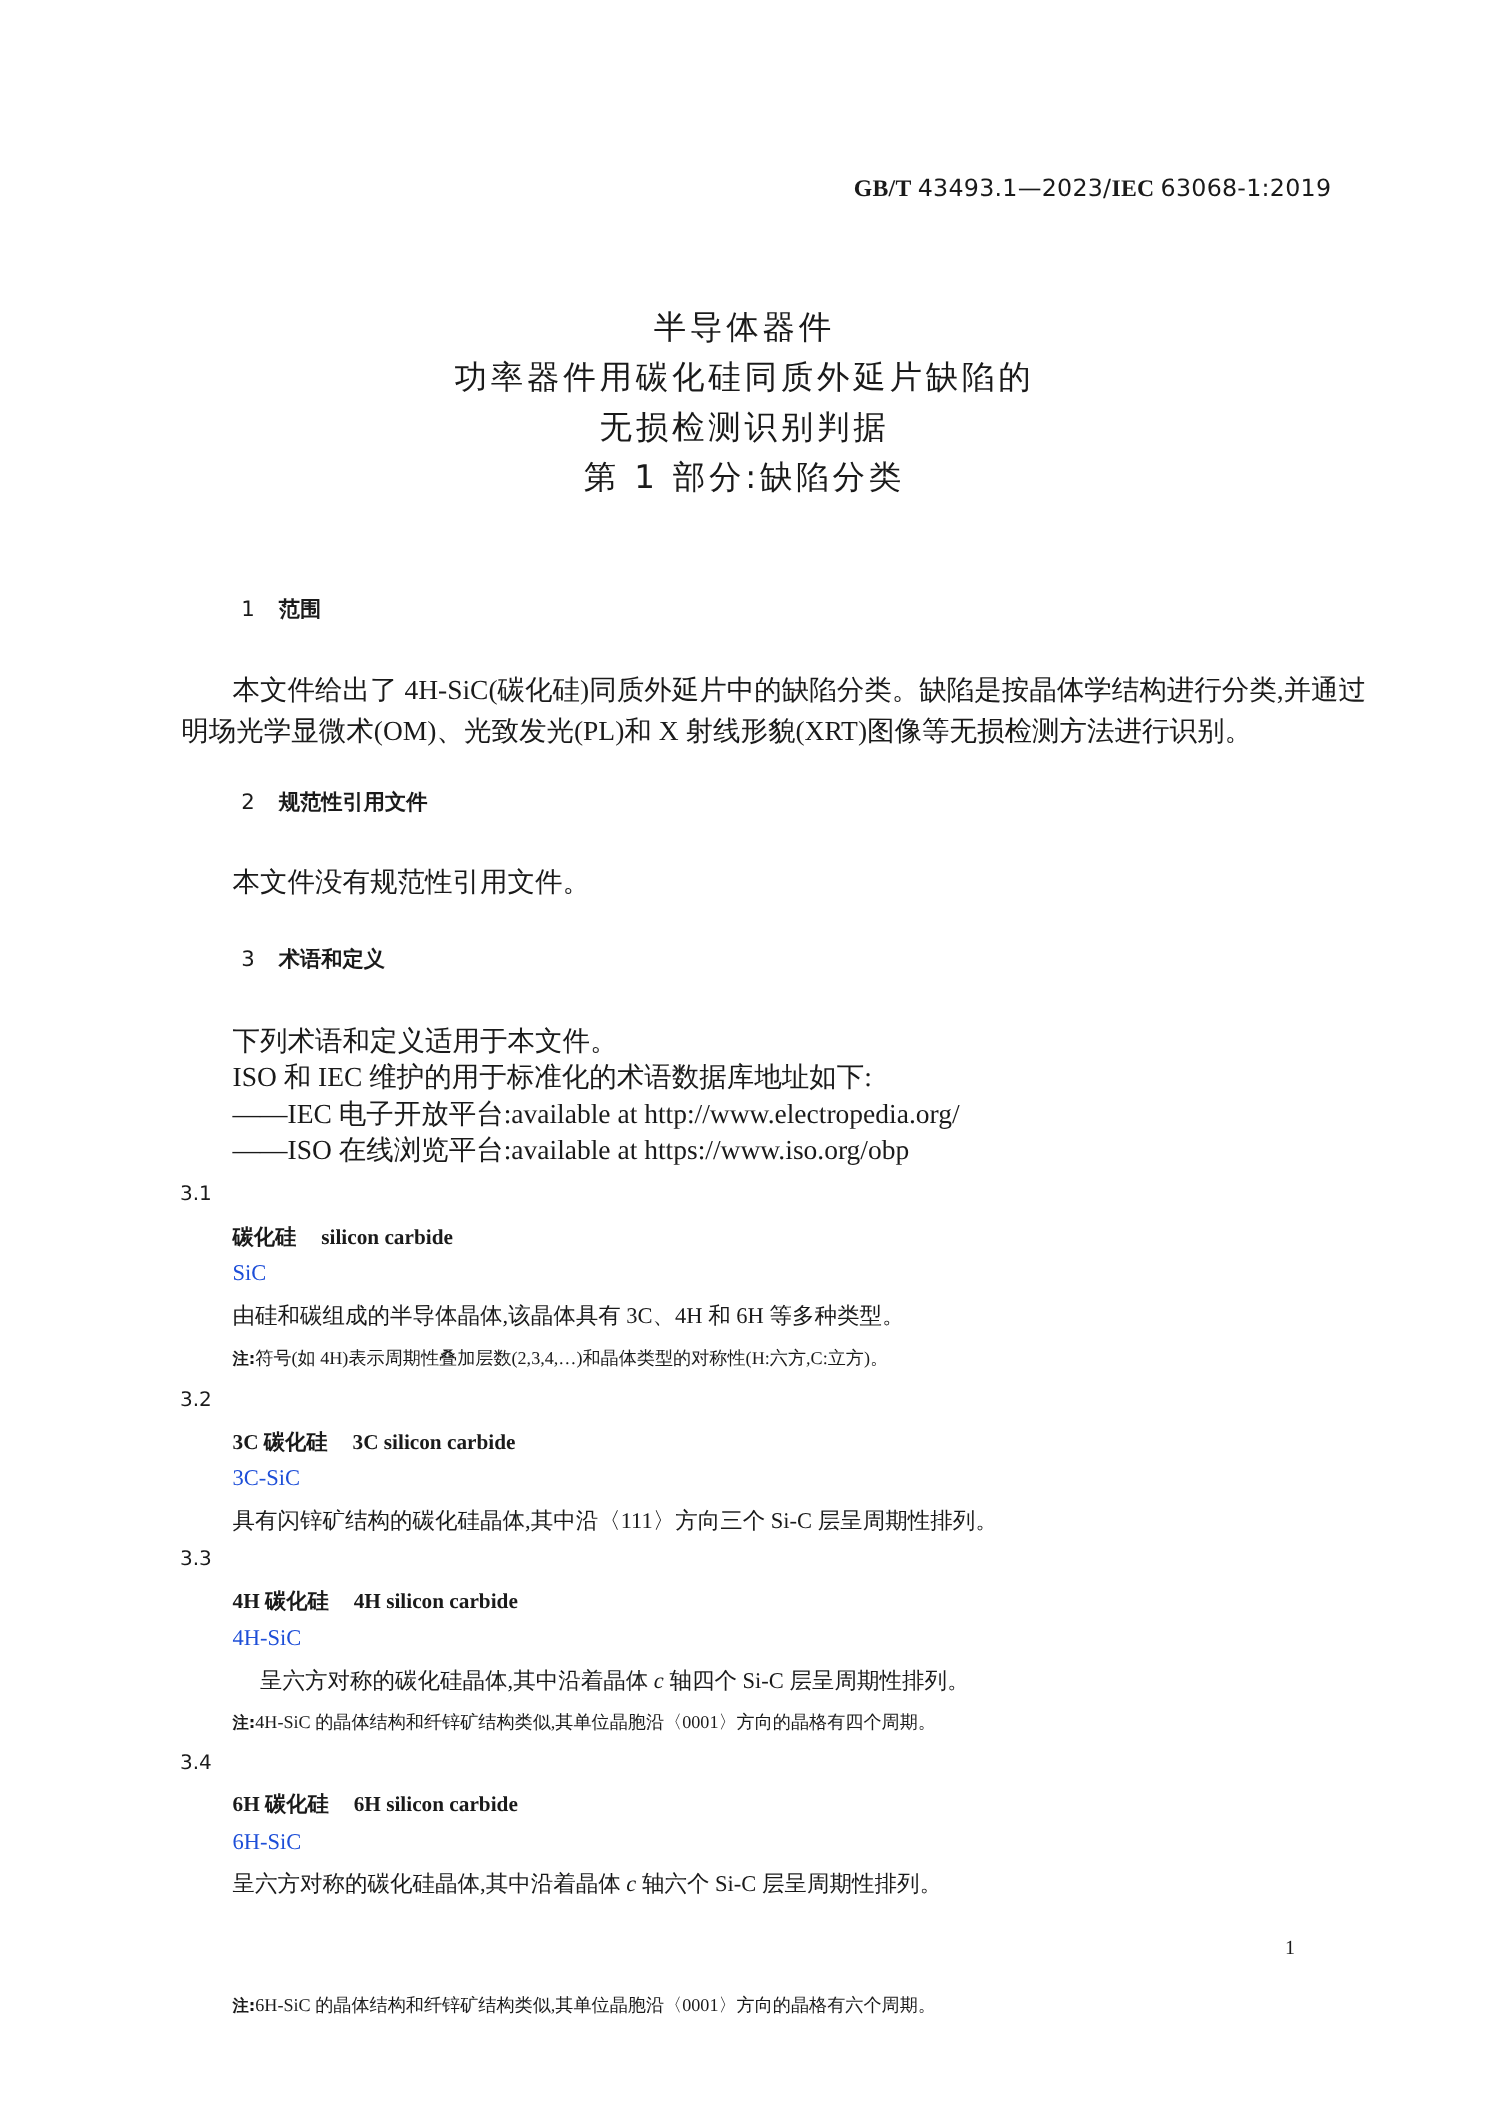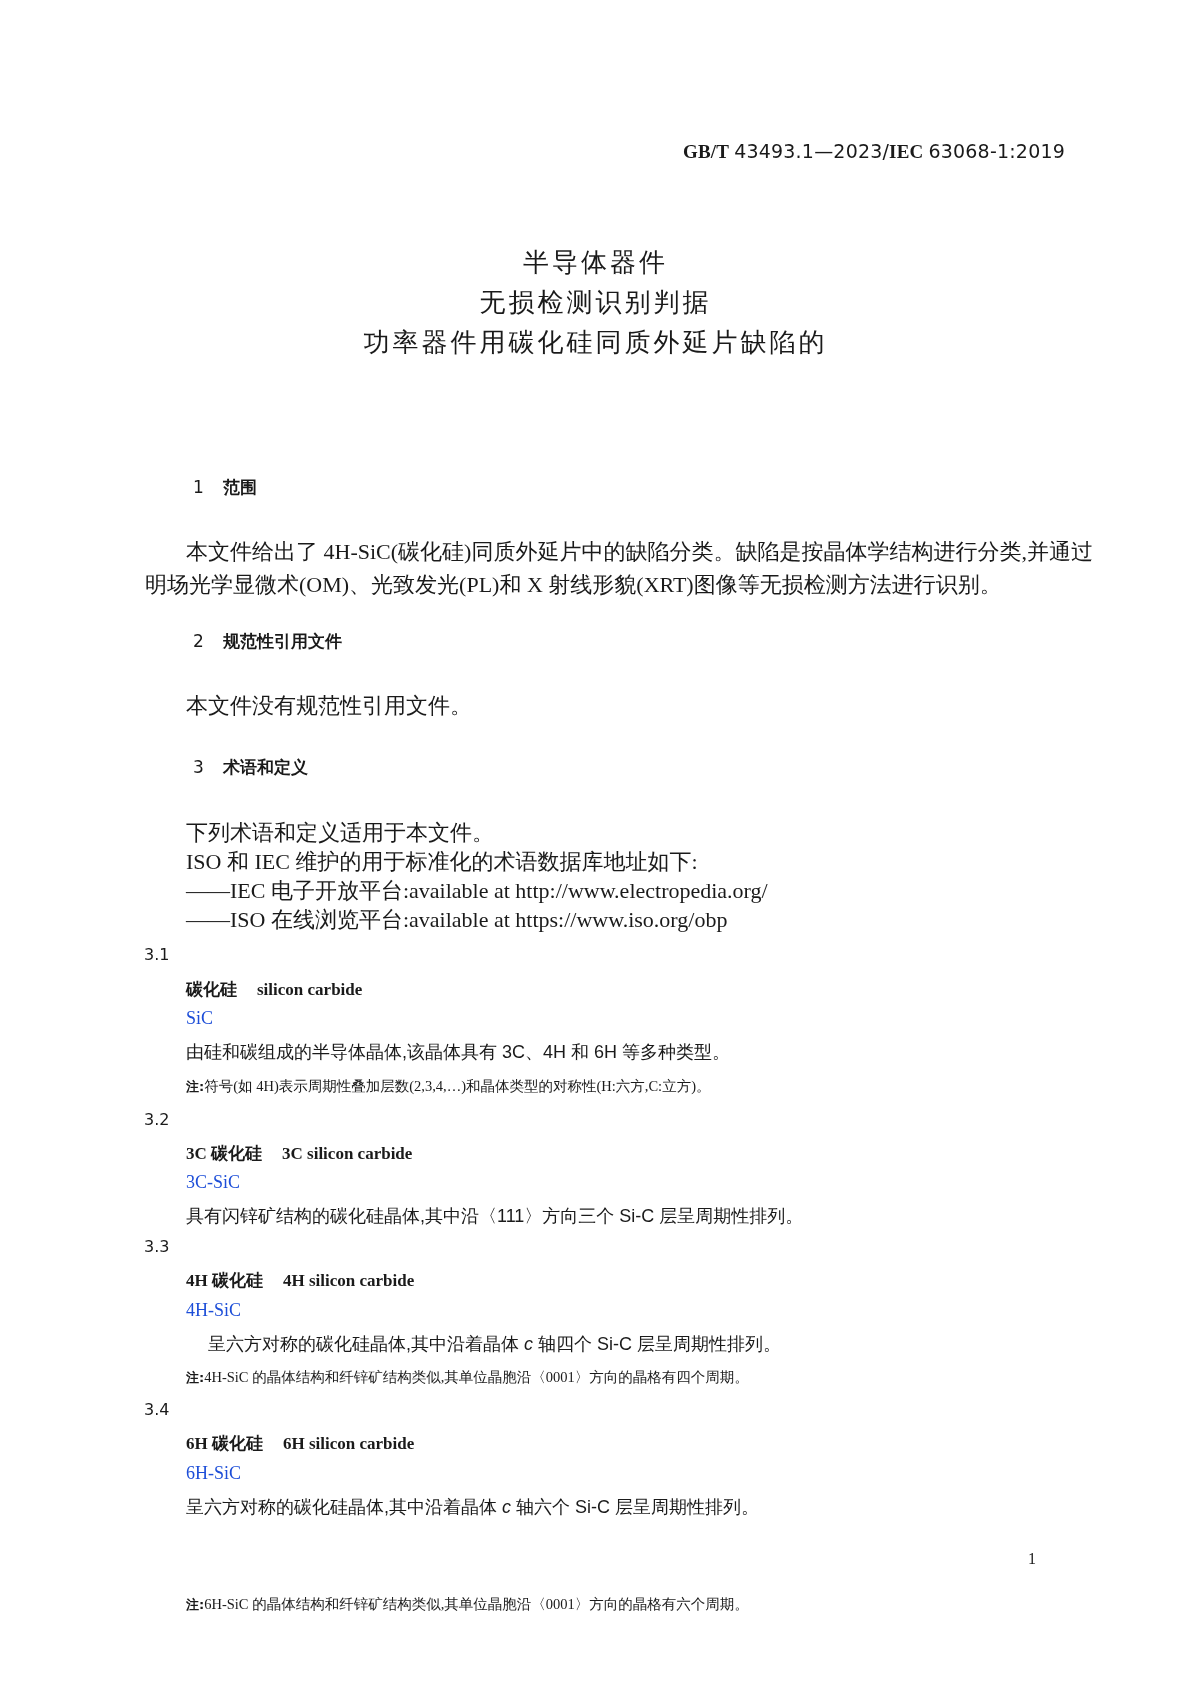--- a/index.html
+++ b/index.html
@@ -14,38 +14,39 @@
   .title-line { font-family: "DejaVu Sans", sans-serif; font-size: 26px; line-height: 40px; letter-spacing: 3px; }
 
   .sec-head { font-family: "DejaVu Sans", sans-serif; font-size: 17px; font-weight: bold; left: 145px; margin-left: 48px; }
   .sec-head .n { display: inline-block; width: 30px; font-weight: normal; }
 
   .body-text { font-family: "Liberation Serif", "DejaVu Serif", serif; font-size: 22px; line-height: 33px; }
   .clause-num { font-family: "DejaVu Sans", sans-serif; font-size: 16px; left: 144px; }
   .term-line { font-family: "Liberation Serif", serif; font-size: 17px; font-weight: bold; left: 186px; }
   .term-line .en { margin-left: 20px; }
   .sym { font-family: "Liberation Serif", serif; font-size: 18px; left: 186px; color: #1d4ed8; }
-  .def { font-family: Liberation Sans, sans-serif; font-size: 18px; left: 186px; }
+  .def { font-family: Liberation Serif, serif; font-size: 18px; left: 186px; }
   .note { font-family: "Liberation Serif", serif; font-size: 14.5px; left: 186px; }
   .note .lbl { font-weight: bold; font-family: "DejaVu Sans", sans-serif; font-size: 13px; }
   .page-no { top: 1550px; left: 1028px; font-family: "Liberation Serif", serif; font-size: 16px; }
 </style>
 </head>
 <body>
 
 <div class="abs doc-code">
   <span class="bold">GB/T</span>
   <span class="num">43493.1—2023/</span><span class="bold">IEC</span>
   <span class="num">63068-1:2019</span>
 </div>
 
 <div class="abs title-block">
   <div class="title-line">半导体器件</div>
+  <div class="title-line">功率器件用碳化硅同质外延片缺陷的</div>
   <div class="title-line">无损检测识别判据</div>
-  <div class="title-line">功率器件用碳化硅同质外延片缺陷的</div>
+  <div class="title-line">第 1 部分:缺陷分类</div>
 </div>
 
 <div class="abs sec-head" style="top:476px;">
   <span class="n">1</span><span>范围</span>
 </div>
 <div class="abs body-text" style="top:535px; left:186px;">本文件给出了 4H-SiC(碳化硅)同质外延片中的缺陷分类。缺陷是按晶体学结构进行分类,并通过</div>
 <div class="abs body-text" style="top:568px; left:145px;">明场光学显微术(OM)、光致发光(PL)和 X 射线形貌(XRT)图像等无损检测方法进行识别。</div>
 
 <div class="abs sec-head" style="top:630px;">
   <span class="n">2</span><span>规范性引用文件</span>

